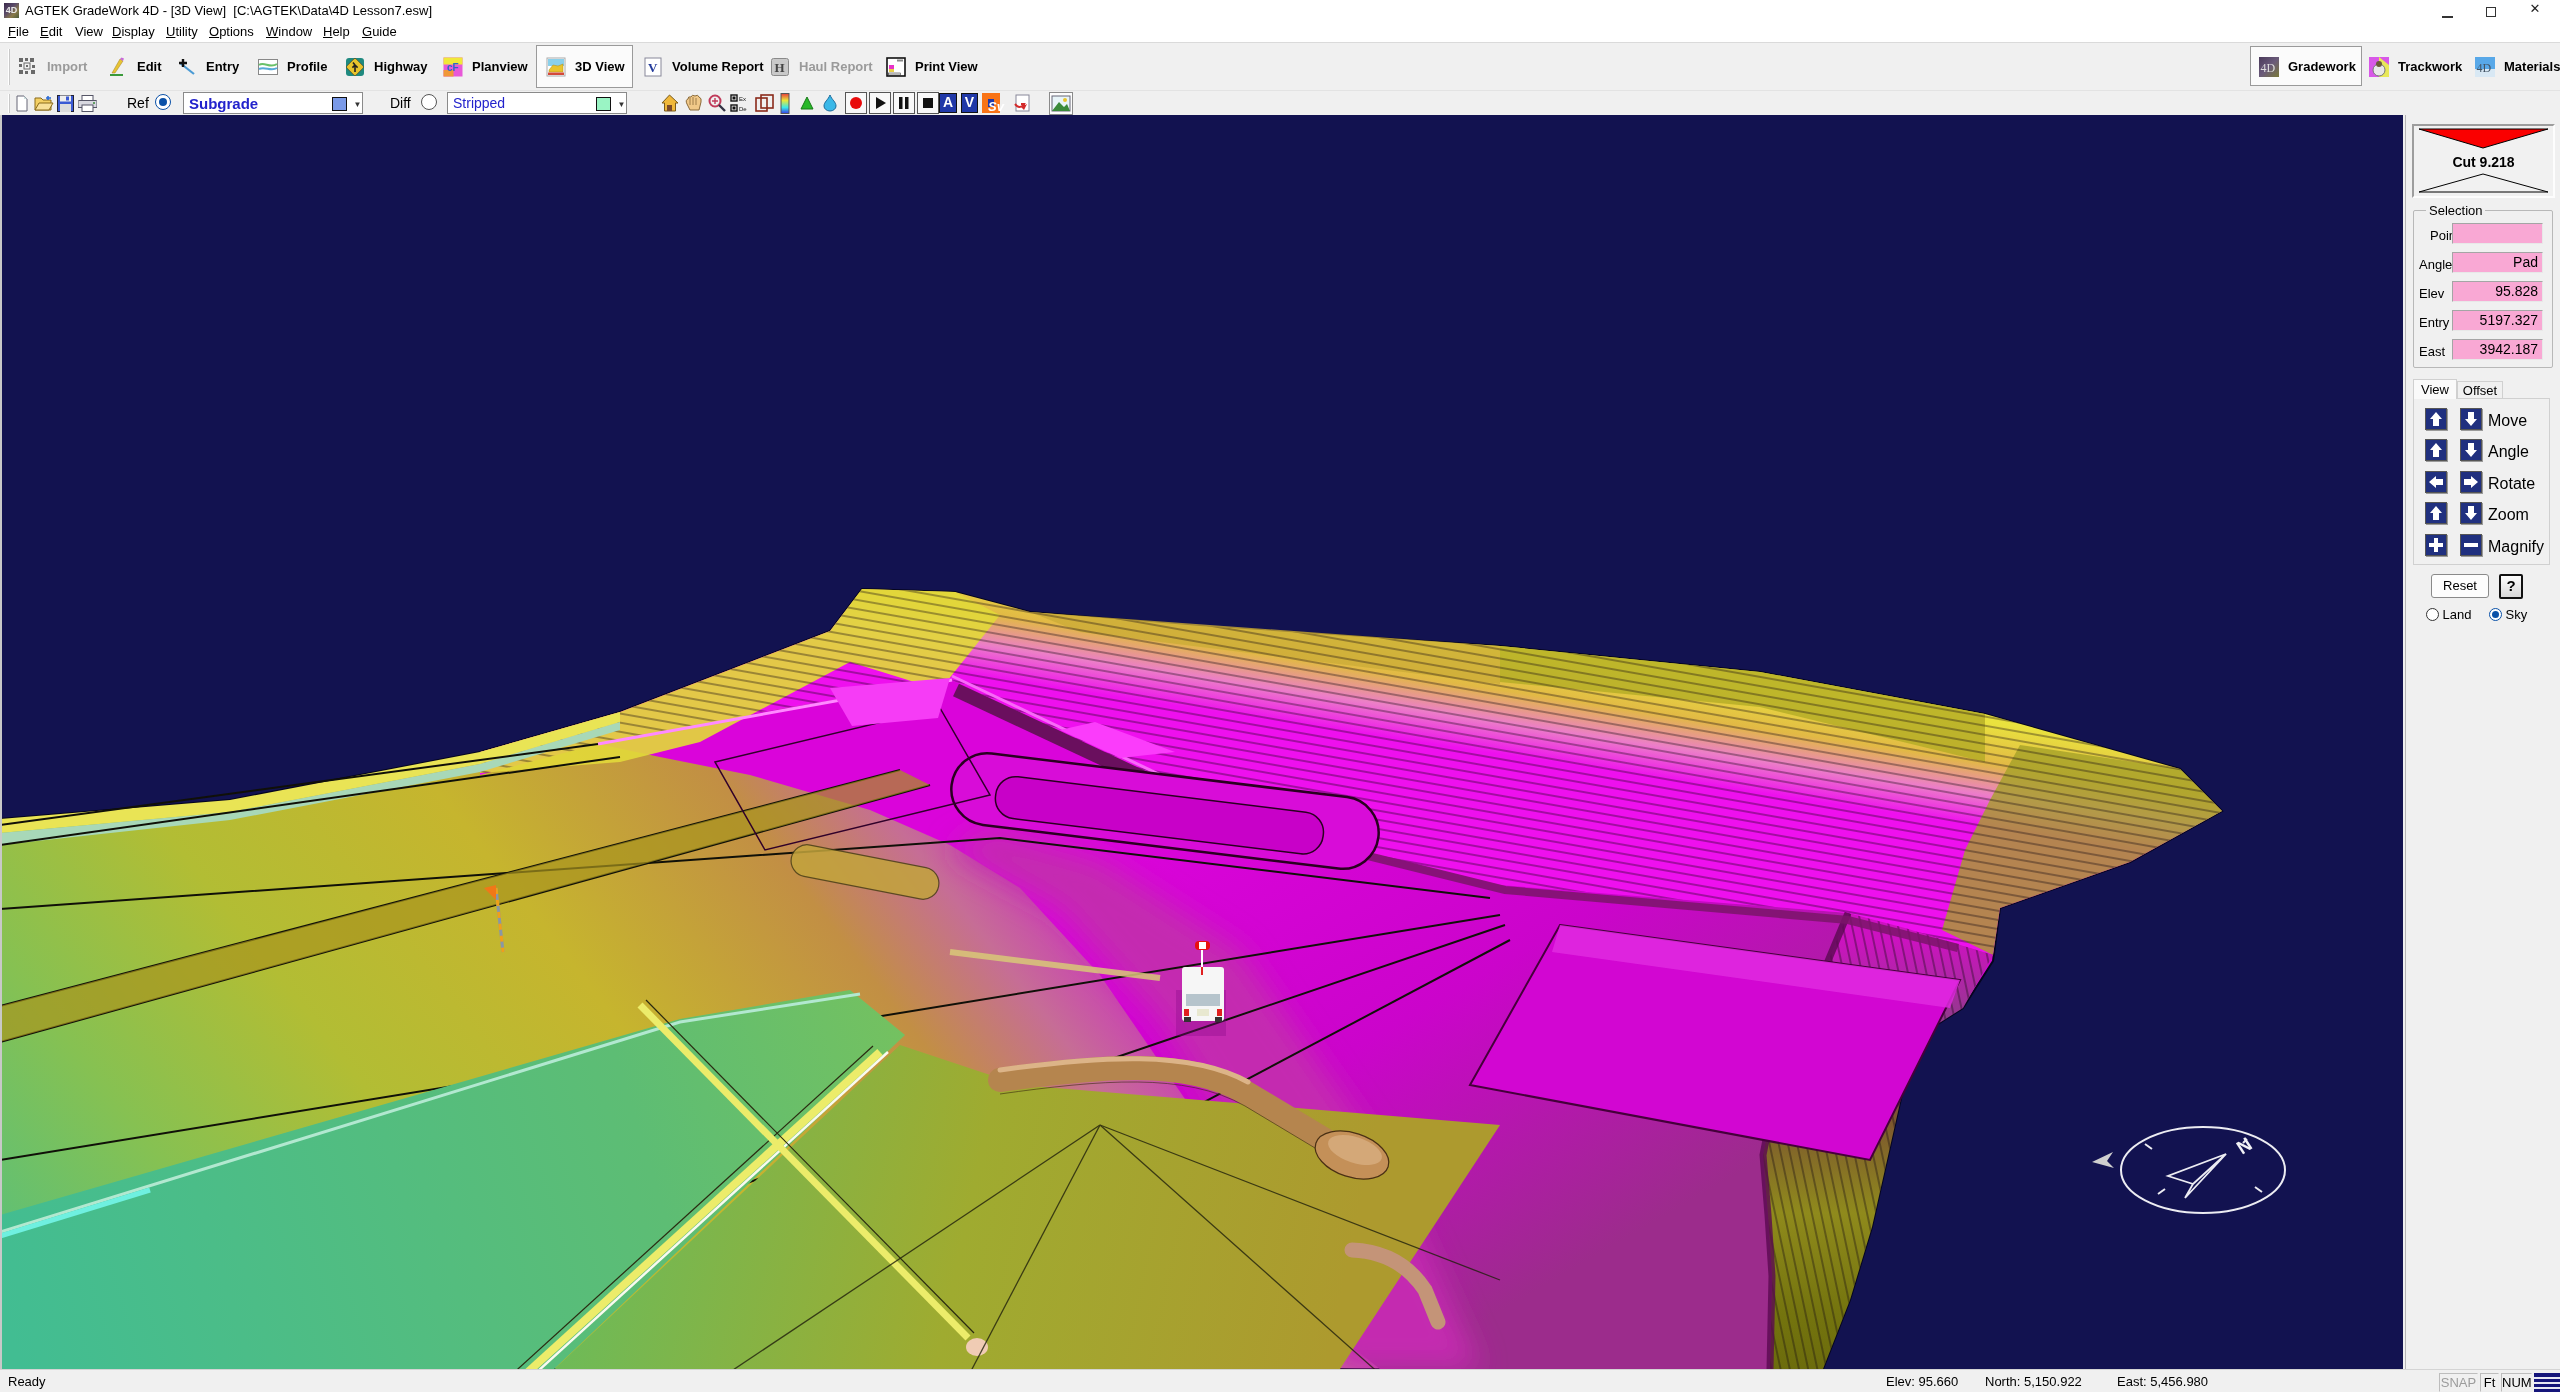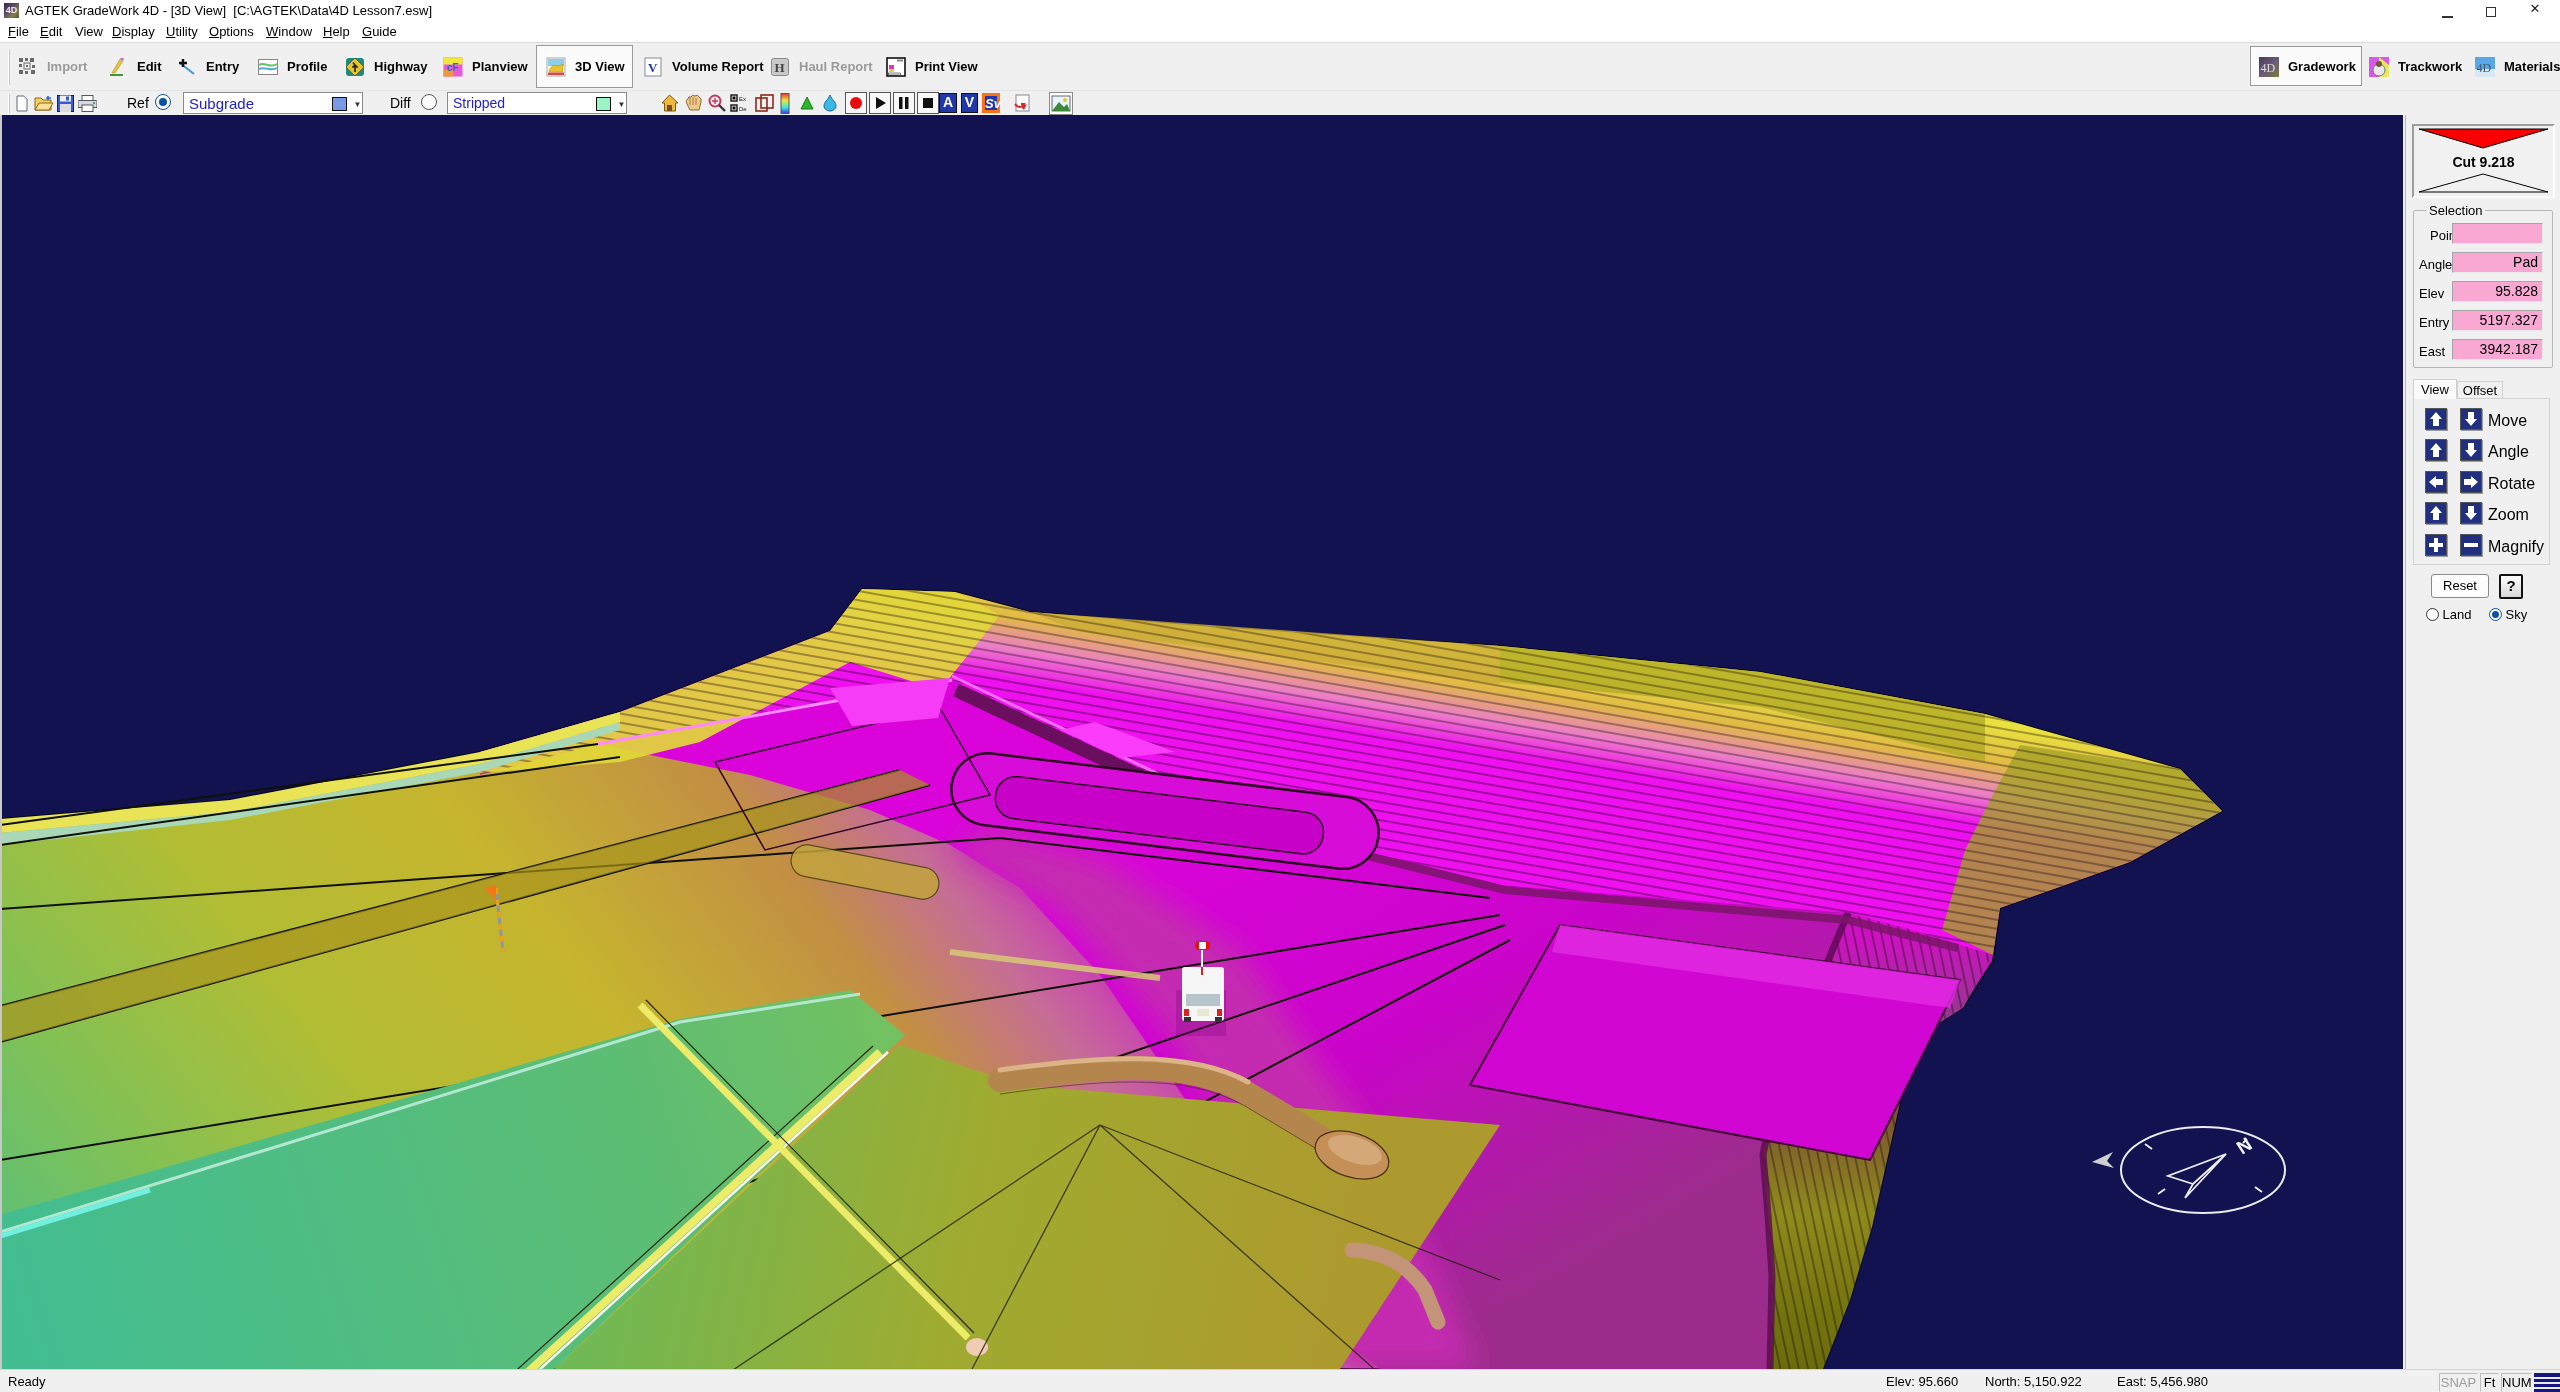--- a/index.html
+++ b/index.html
@@ -207,21 +207,21 @@
     </svg>
   <svg style="position:absolute;left:78px;top:4px;" width="19" height="17" viewBox="0 0 19 17">
       <rect x="4" y="0.5" width="11" height="5" fill="#fff" stroke="#556"></rect>
       <path d="M1,5.5 h17 a1,1 0 0 1 1,1 v6 h-19 v-6 a1,1 0 0 1 1,-1 z" fill="#d8d8e0" stroke="#556"></path>
       <rect x="4" y="10" width="11" height="6.5" fill="#fff" stroke="#556"></rect>
       <circle cx="16" cy="8" r="1" fill="#3a8a3a"></circle>
     </svg>
   <span style="position:absolute;left:127px;top:4px;font-size:14px;">Ref</span>
   <span style="position:absolute;left:155px;top:3px;width:16px;height:16px;border-radius:50%;background:#fff;border:1px solid #0a51a8;"></span>
   <span style="position:absolute;left:159px;top:7px;width:8px;height:8px;border-radius:50%;background:#0a51a8;"></span>
-  <div style="position:absolute;left:183px;top:1px;width:180px;height:22px;background:#fff;border:1px solid #8a8a8a;">
+  <div style="position:absolute;left:183px;top:1px;width:180px;height:22px;background:#fff;border:1px solid #8a8a8a;font-weight:bold;">
     <span style="position:absolute;left:5px;top:2px;font-size:15px;color:#2222cc;">Subgrade</span>
     <span style="position:absolute;left:148px;top:4px;width:15px;height:14px;background:#7a9ae8;border:1px solid #111;"></span>
     <span style="position:absolute;left:167px;top:0px;width:13px;height:20px;font-size:8px;color:#333;text-align:center;padding-top:7px;">▼</span>
   </div>
   <span style="position:absolute;left:390px;top:4px;font-size:14px;">Diff</span>
   <span style="position:absolute;left:421px;top:3px;width:16px;height:16px;border-radius:50%;background:#fff;border:1px solid #555;"></span>
   <div style="position:absolute;left:447px;top:1px;width:180px;height:22px;background:#fff;border:1px solid #8a8a8a;">
     <span style="position:absolute;left:5px;top:2px;font-size:14px;color:#2222cc;">Stripped</span>
     <span style="position:absolute;left:148px;top:4px;width:15px;height:14px;background:#9af4c4;border:1px solid #111;"></span>
     <span style="position:absolute;left:167px;top:0px;width:13px;height:20px;font-size:8px;color:#333;text-align:center;padding-top:7px;">▼</span>
@@ -279,21 +279,21 @@
       </svg></div>
   <div style="position:absolute;left:893px;top:1px;width:22px;height:22px;background:#f8f8f8;border:1px solid #555;"><svg width="20" height="20">
         <rect x="5" y="4" width="3.5" height="12" fill="#111"></rect>
         <rect x="11" y="4" width="3.5" height="12" fill="#111"></rect>
       </svg></div>
   <div style="position:absolute;left:917px;top:1px;width:22px;height:22px;background:#f8f8f8;border:1px solid #555;"><svg width="20" height="20">
         <rect x="5" y="5" width="10" height="10" fill="#111"></rect>
       </svg></div>
   <div style="position:absolute;left:939px;top:2px;width:18px;height:20px;background:#2038a8;color:#fff;font-weight:700;font-size:14px;text-align:center;border:1px solid #111;">A</div>
   <div style="position:absolute;left:961px;top:2px;width:17px;height:20px;background:#2038a8;color:#fff;font-weight:700;font-size:14px;text-align:center;border:1px solid #111;">V</div>
-  <div style="position:absolute;left:982px;top:2px;width:18px;height:20px;background:#2038a8;color:#fff;font-weight:700;font-size:13px;text-align:center;font-style:italic;border:3px solid #f97316;">Sv</div>
+  <div style="position:absolute;left:982px;top:2px;width:18px;height:20px;background:#2038a8;color:#fff;font-weight:700;font-size:13px;text-align:center;font-style:italic;border:6px solid #f97316;">Sv</div>
   <svg style="position:absolute;left:1013px;top:3px;" width="20" height="19" viewBox="0 0 20 19">
       <rect x="3" y="1" width="13" height="16" fill="#fff" stroke="#889"></rect>
       <path d="M2,10 q5,6 9,0 l-3,0 m3,0 l0,3" stroke="#d42a2a" stroke-width="2" fill="none"></path>
       <polygon points="8,13 14,10 11,16" fill="#d42a2a"></polygon>
     </svg>
   <div style="position:absolute;left:1049px;top:1px;width:24px;height:23px;background:#fdfdfd;border:1px solid #8a8a8a;"><svg width="22" height="21" viewBox="0 0 22 21">
         <rect x="2" y="3" width="18" height="15" fill="#e8f4f8" stroke="#667"></rect>
         <polygon points="2,18 9,9 14,14 17,11 20,18" fill="#3a8a3a"></polygon>
         <circle cx="15" cy="7" r="2" fill="#e8c42c"></circle>
       </svg></div>

